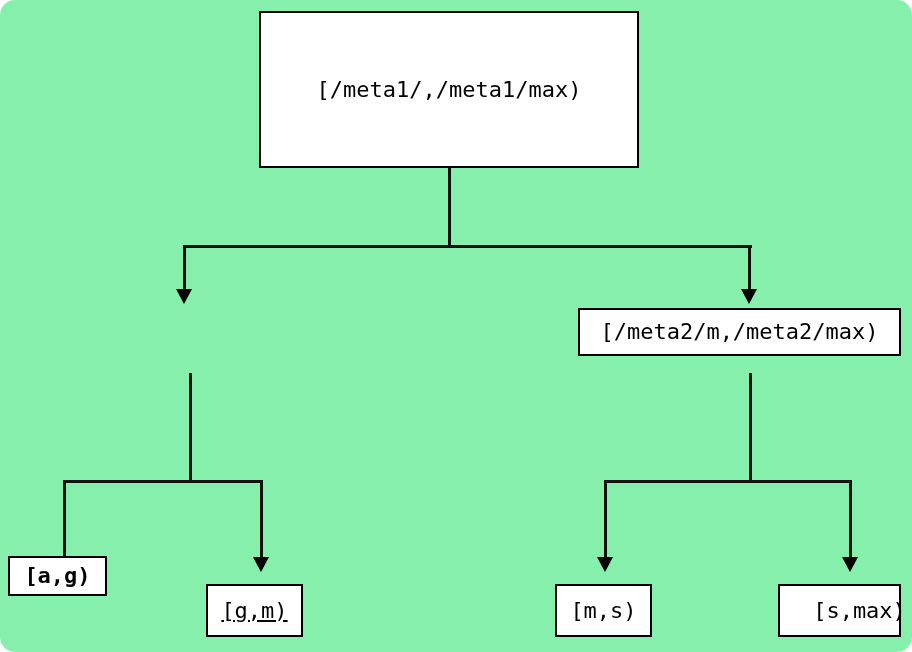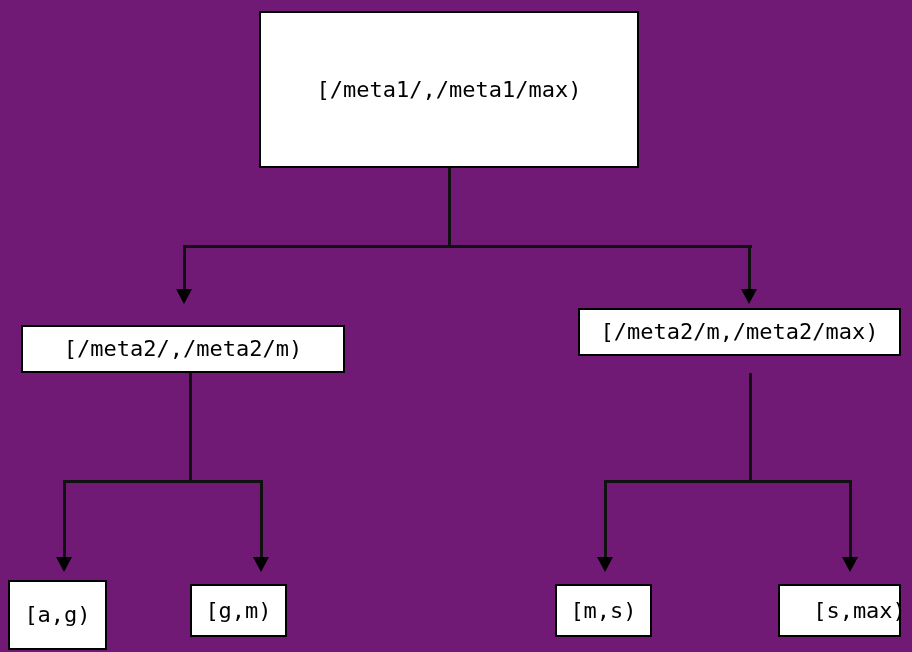--- a/index.html
+++ b/index.html
@@ -5,23 +5,24 @@
 <style>
   html, body {
     margin: 0;
     padding: 0;
     background: #ffffff;
   }
   #canvas {
     position: relative;
     width: 912px;
     height: 652px;
-    background: #701a75;
+    background: #86efac;
     overflow: hidden;
     font-family: "DejaVu Sans Mono", "Liberation Mono", monospace;
+    border-radius: 15px;
   }
   .node {
     position: absolute;
     box-sizing: border-box;
     border: 2px solid #000000;
     background: #ffffff;
     display: flex;
     align-items: center;
     justify-content: center;
     color: #000000;
@@ -53,29 +54,31 @@
     top: 308px;
     width: 323px;
     height: 48px;
   }
   #node-mid-left .node-label,
   #node-mid-right .node-label { font-size: 22px; }
 
   
   #node-leaf-ag {
     left: 8px;
-    top: 580px;
+    top: 556px;
     width: 99px;
-    height: 70px;
+    height: 40px;
+    font-weight: bold;
   }
   #node-leaf-gm {
-    left: 190px;
+    left: 206px;
     top: 584px;
     width: 97px;
     height: 53px;
+    text-decoration: underline;
   }
   #node-leaf-ms {
     left: 555px;
     top: 584px;
     width: 97px;
     height: 53px;
     align-items: center;
   }
   #node-leaf-smax {
     left: 778px;
@@ -142,23 +145,20 @@
     <span class="node-label">[/meta1/,/meta1/max)</span>
   </div>
 
   <div class="vline" id="edge-root-stem"></div>
   <div class="hline" id="edge-root-bar"></div>
   <div class="vline" id="edge-root-drop-left"></div>
   <div class="vline" id="edge-root-drop-right"></div>
   <div class="arrowhead" id="arrow-mid-left"></div>
   <div class="arrowhead" id="arrow-mid-right"></div>
 
-  <div class="node" id="node-mid-left">
-    <span class="node-label">[/meta2/,/meta2/m)</span>
-  </div>
 
   <div class="node" id="node-mid-right">
     <span class="node-label">[/meta2/m,/meta2/max)</span>
   </div>
 
   <div class="vline" id="edge-left-stem"></div>
   <div class="hline" id="edge-left-bar"></div>
   <div class="vline" id="edge-left-drop-a"></div>
   <div class="vline" id="edge-left-drop-b"></div>
   <div class="arrowhead" id="arrow-leaf-ag"></div>

